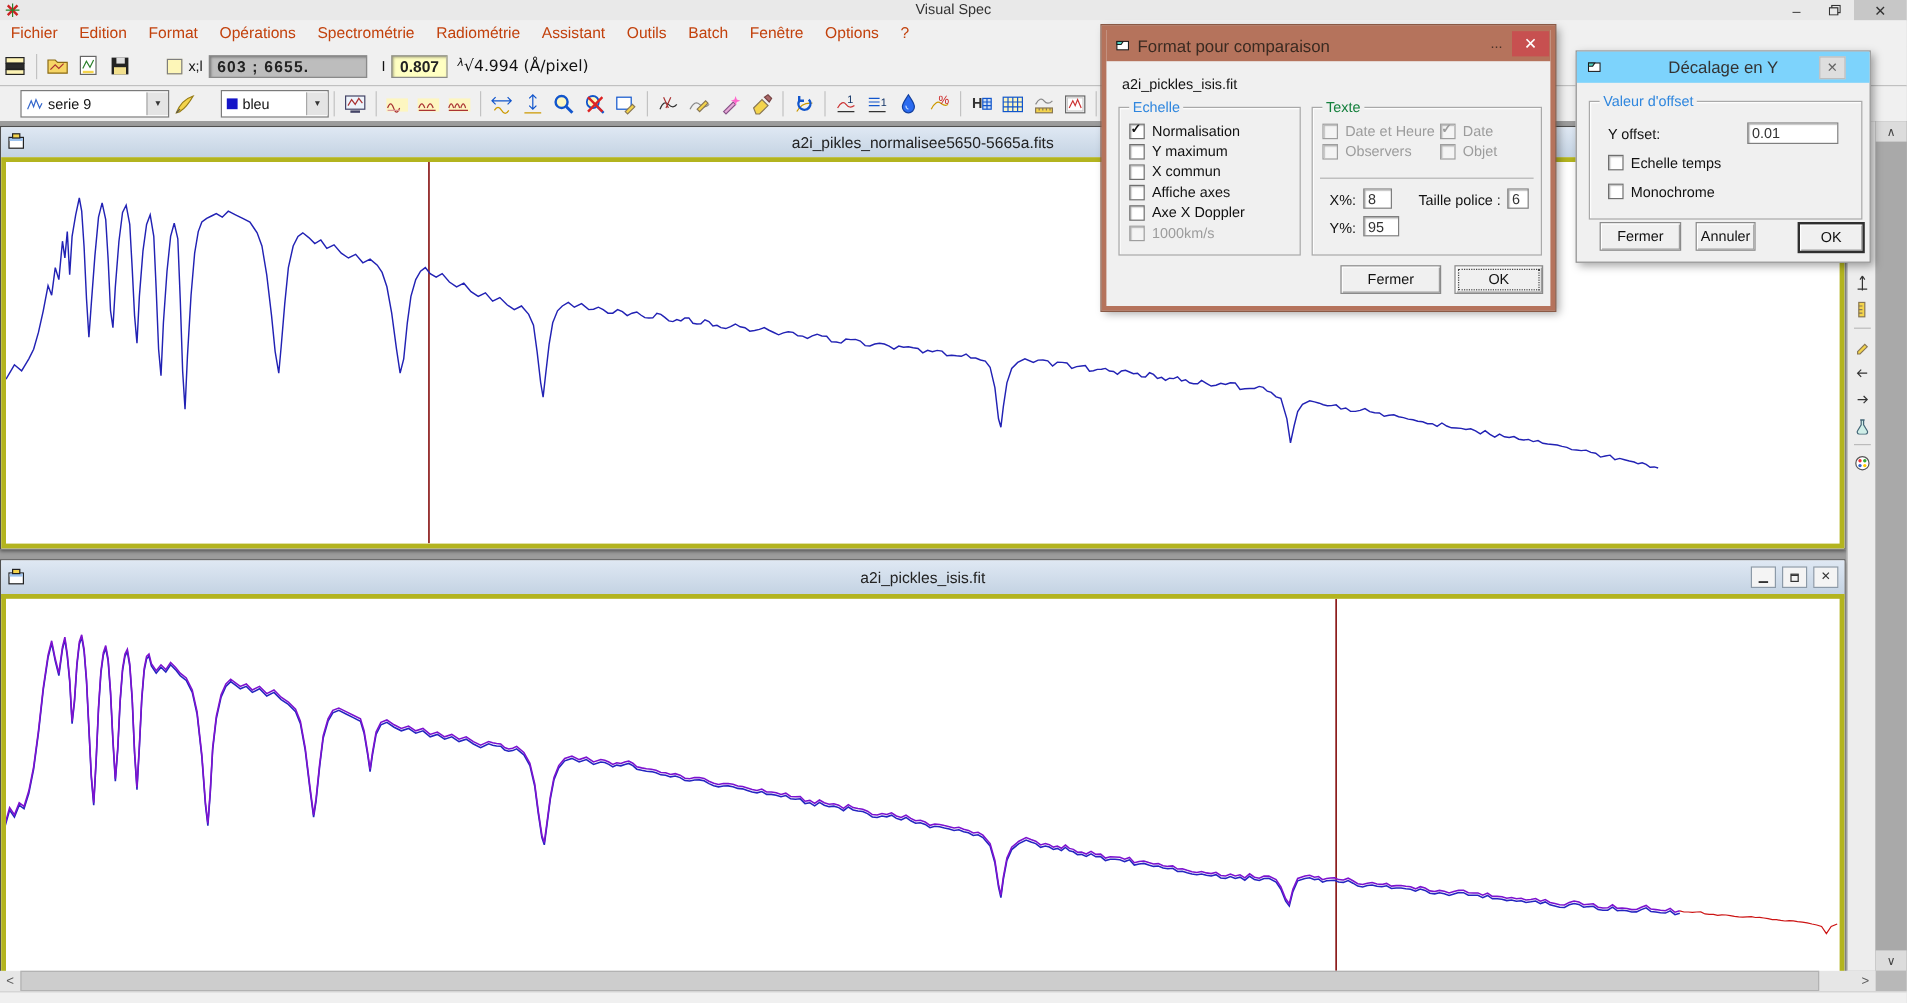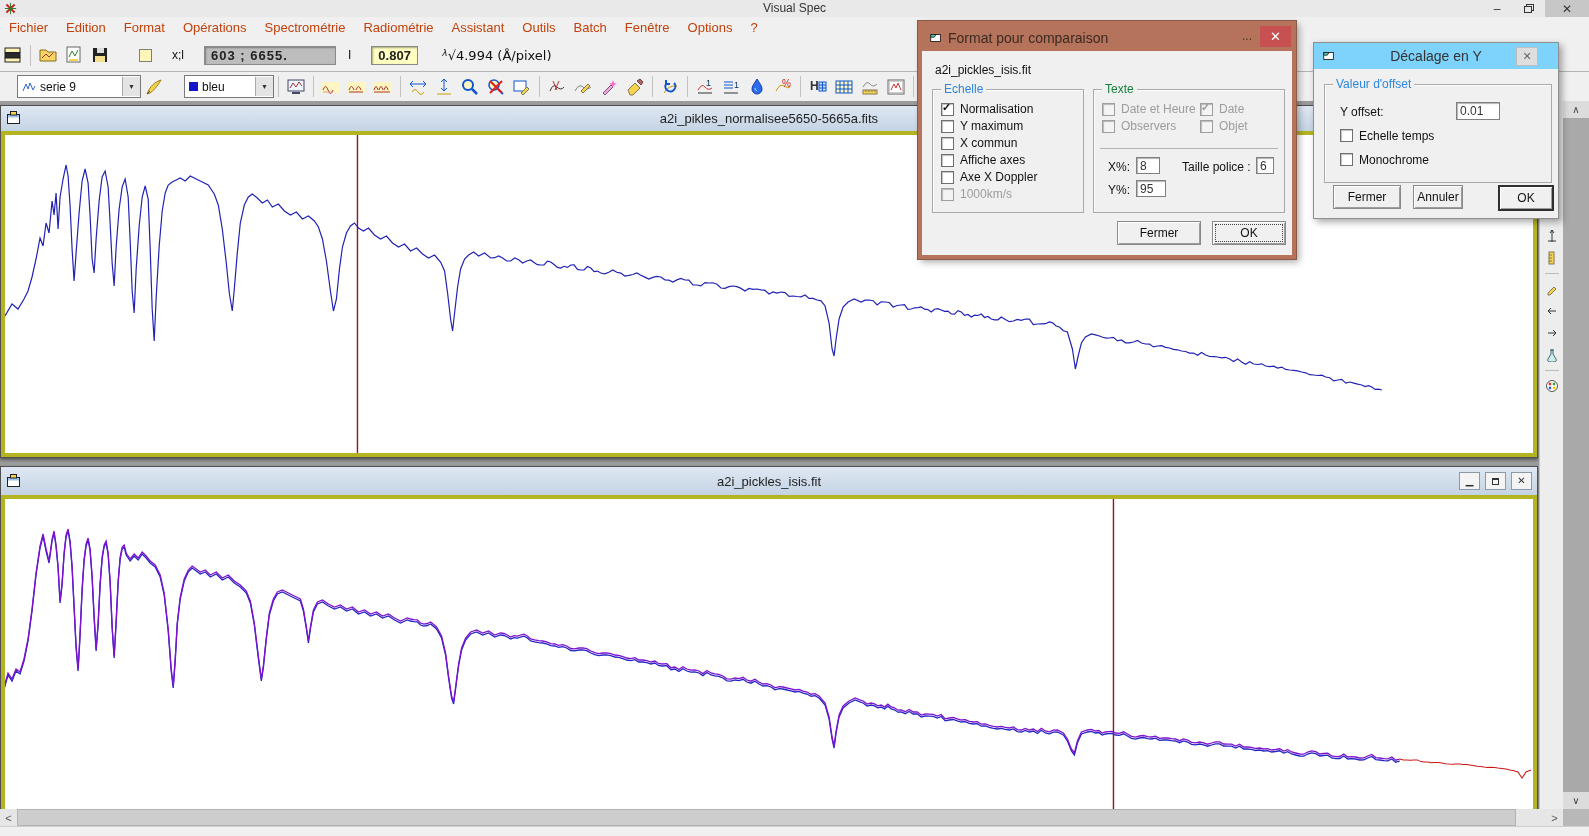--- a/index.html
+++ b/index.html
@@ -13,27 +13,27 @@
   .wc{width:32px;height:17px;display:flex;align-items:center;justify-content:center;font-size:12px;color:#333}
   .wc-close{background:#c7c7c7;width:44px}
   .menubar{position:absolute;top:17px;left:0;width:100%;height:22px;background:#f0f0f0;display:flex;align-items:center;font-size:13px;color:#c2410c}
   .menuitem{padding:0 9px;line-height:22px}
   .tb{position:absolute;left:0;width:100%;background:#f0f0f0;display:flex;align-items:center}
   .tb1{top:39px;height:32px;border-bottom:1px solid #b5b5b5}
   .tb2{top:72px;height:29px;border-bottom:1px solid #8f8f8f}
   .tbtn{width:26px;height:25px;display:flex;align-items:center;justify-content:center;flex:none}
   .tbtn svg{width:20px;height:20px}
   .tsep{width:1px;height:21px;background:#c2c2c2;margin:0 4px;flex:none}
-  .lbl{font-size:12px;margin:0 20px;white-space:nowrap}
+  .lbl{font-size:12px;margin:0 5px;white-space:nowrap}
   .cbx{width:11px;height:11px;background:#fdf6b8;border:1px solid #7e7e7e;margin-left:26px;flex:none}
   .field{height:17px;border:1px solid #8a8a8a;box-shadow:inset 1px 1px 2px rgba(0,0,0,.35);
          font-size:13px;font-weight:bold;padding:0 6px;display:flex;align-items:center;white-space:nowrap}
   .f-coord{width:118px;background:#bdbdbd;color:#222;letter-spacing:1px}
   .f-int{width:33px;background:#ffffc2;color:#222}
-  .disp{font-size:13px;margin-left:24px;white-space:nowrap;font-family:"DejaVu Sans",sans-serif}
+  .disp{font-size:13px;margin-left:8px;white-space:nowrap;font-family:"DejaVu Sans",sans-serif}
   .disp i{font-style:italic;font-size:9px;vertical-align:4px}
   .combo{height:21px;background:#fff;border:1px solid #7a7a7a;display:flex;align-items:center;font-size:12px;padding-left:4px;flex:none;margin-left:17px}
   .combo .dd{width:17px;height:19px;background:#e4e4e4;border-left:1px solid #a8a8a8;display:flex;align-items:center;justify-content:center;font-size:7px;color:#333;margin-left:auto}
   .combo .cval{padding:0 4px;white-space:nowrap}
   .swatch{width:9px;height:9px;flex:none}
   .cicon{width:14px;height:12px;flex:none}
   
   .mdi{position:absolute;top:101px;left:0;width:1589px;height:708px;background:#9c9c9c}
   .mdiwin{position:absolute;background:#fff;border:1px solid #4f4f4f;box-shadow:0 2px 3px rgba(0,0,0,.45)}
   #win1{left:0;top:4px;width:1536px;height:351px}
@@ -533,21 +533,21 @@
       <rect x="2" y="4" width="11" height="8" fill="#fff" stroke="#1c1c1c"></rect>
         <path d="M2 4h6l-2 3H2z" fill="#4fd0c0" stroke="#1c1c1c"></path>
     </svg>
     <span class="tt">Décalage en Y</span>
     <span class="x2">✕</span>
   </div>
   <div class="d2body">
     <div class="grp" id="grp-offset">
       <span class="glabel">Valeur d'offset</span>
       <span class="slabel" style="left:15px;top:20px">Y offset:</span>
-      <span class="sfield" style="left:131px;top:17px;width:44px;height:18px">0.01</span>
+      <span class="sfield" style="left:131px;top:17px;width:76px;height:18px">0.01</span>
       <div id="offset-cbs">
           <div class="cbrow">
             <span class="cb"></span>
             <span>Echelle temps</span>
           </div>
           <div class="cbrow">
             <span class="cb"></span>
             <span>Monochrome</span>
           </div>
         </div>

